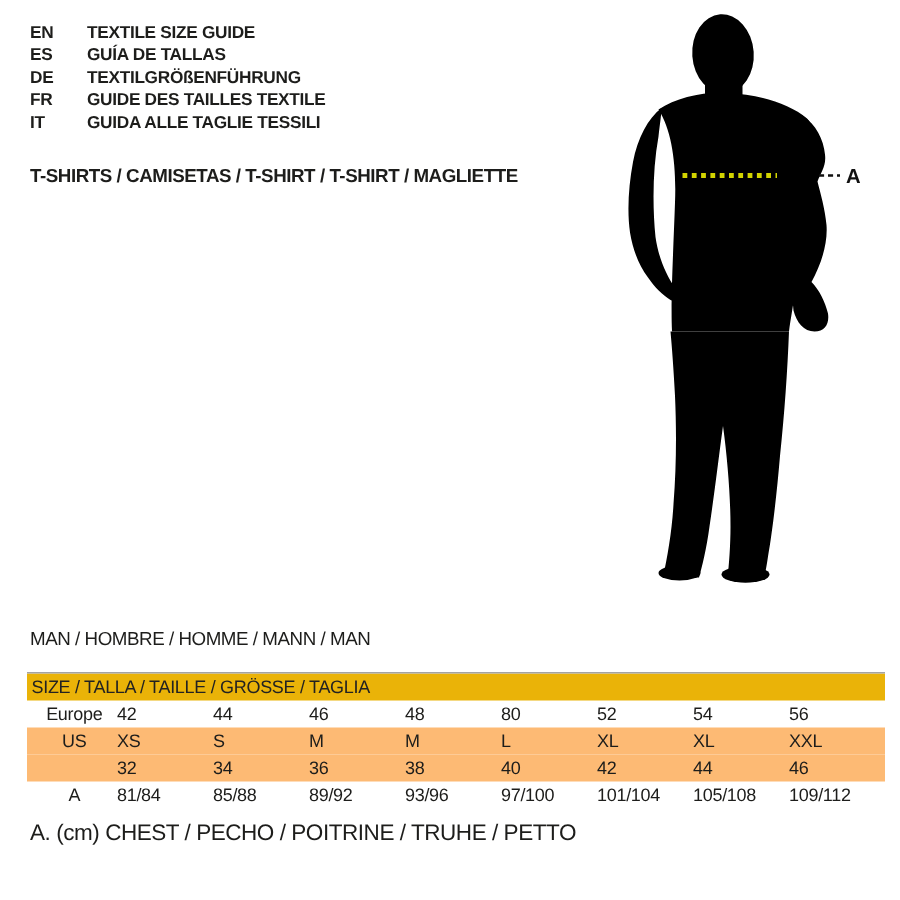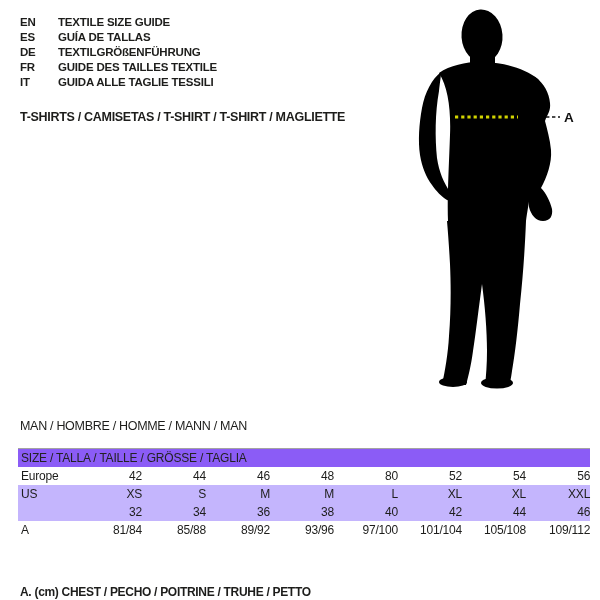--- a/index.html
+++ b/index.html
@@ -34,36 +34,36 @@
   .section-title { position:absolute; top:419px; left:20px;
                    font-size:12.5px; font-weight:400; letter-spacing:-0.3px; }
 
   
   table.size-table {
     position:absolute; top:448px; left:18px;
     width:572px; border-collapse:collapse; table-layout:fixed;
     font-size:12px;
   }
   table.size-table th {
-    background:#8b5cf6; border-top:1px solid #a3a3a3;
+    background:#eab308; border-top:1px solid #a3a3a3;
     font-weight:400; text-align:left; height:18px;
     padding:0 0 0 3px; color:#222;
   }
   table.size-table td {
-    height:18px; padding:0; text-align:right; font-weight:400;
+    height:18px; padding:0; text-align:left; font-weight:400;
     line-height:18px; white-space:nowrap;
   }
-  table.size-table td.row-label { text-align:left; padding-left:3px; }
-  table.size-table tr.alt td { background:#c4b5fd; }
+  table.size-table td.row-label { text-align:center; padding-left:3px; }
+  table.size-table tr.alt td { background:#fdba74; }
   col.c-label { width:60px; }
   col.c-val { width:64px; }
 
   
   .footnote { position:absolute; top:547px; left:20px;
-              font-size:12px; font-weight:700; letter-spacing:-0.3px;margin-top:38px; }
+              font-size:15px; font-weight:400; letter-spacing:-0.3px; }
 </style>
 </head>
 <body>
 
 <div class="lang-list">
   <div class="lang-row">
     <span class="lang-code">EN</span>
     <span class="lang-title">TEXTILE SIZE GUIDE</span>
   </div>
   <div class="lang-row">

